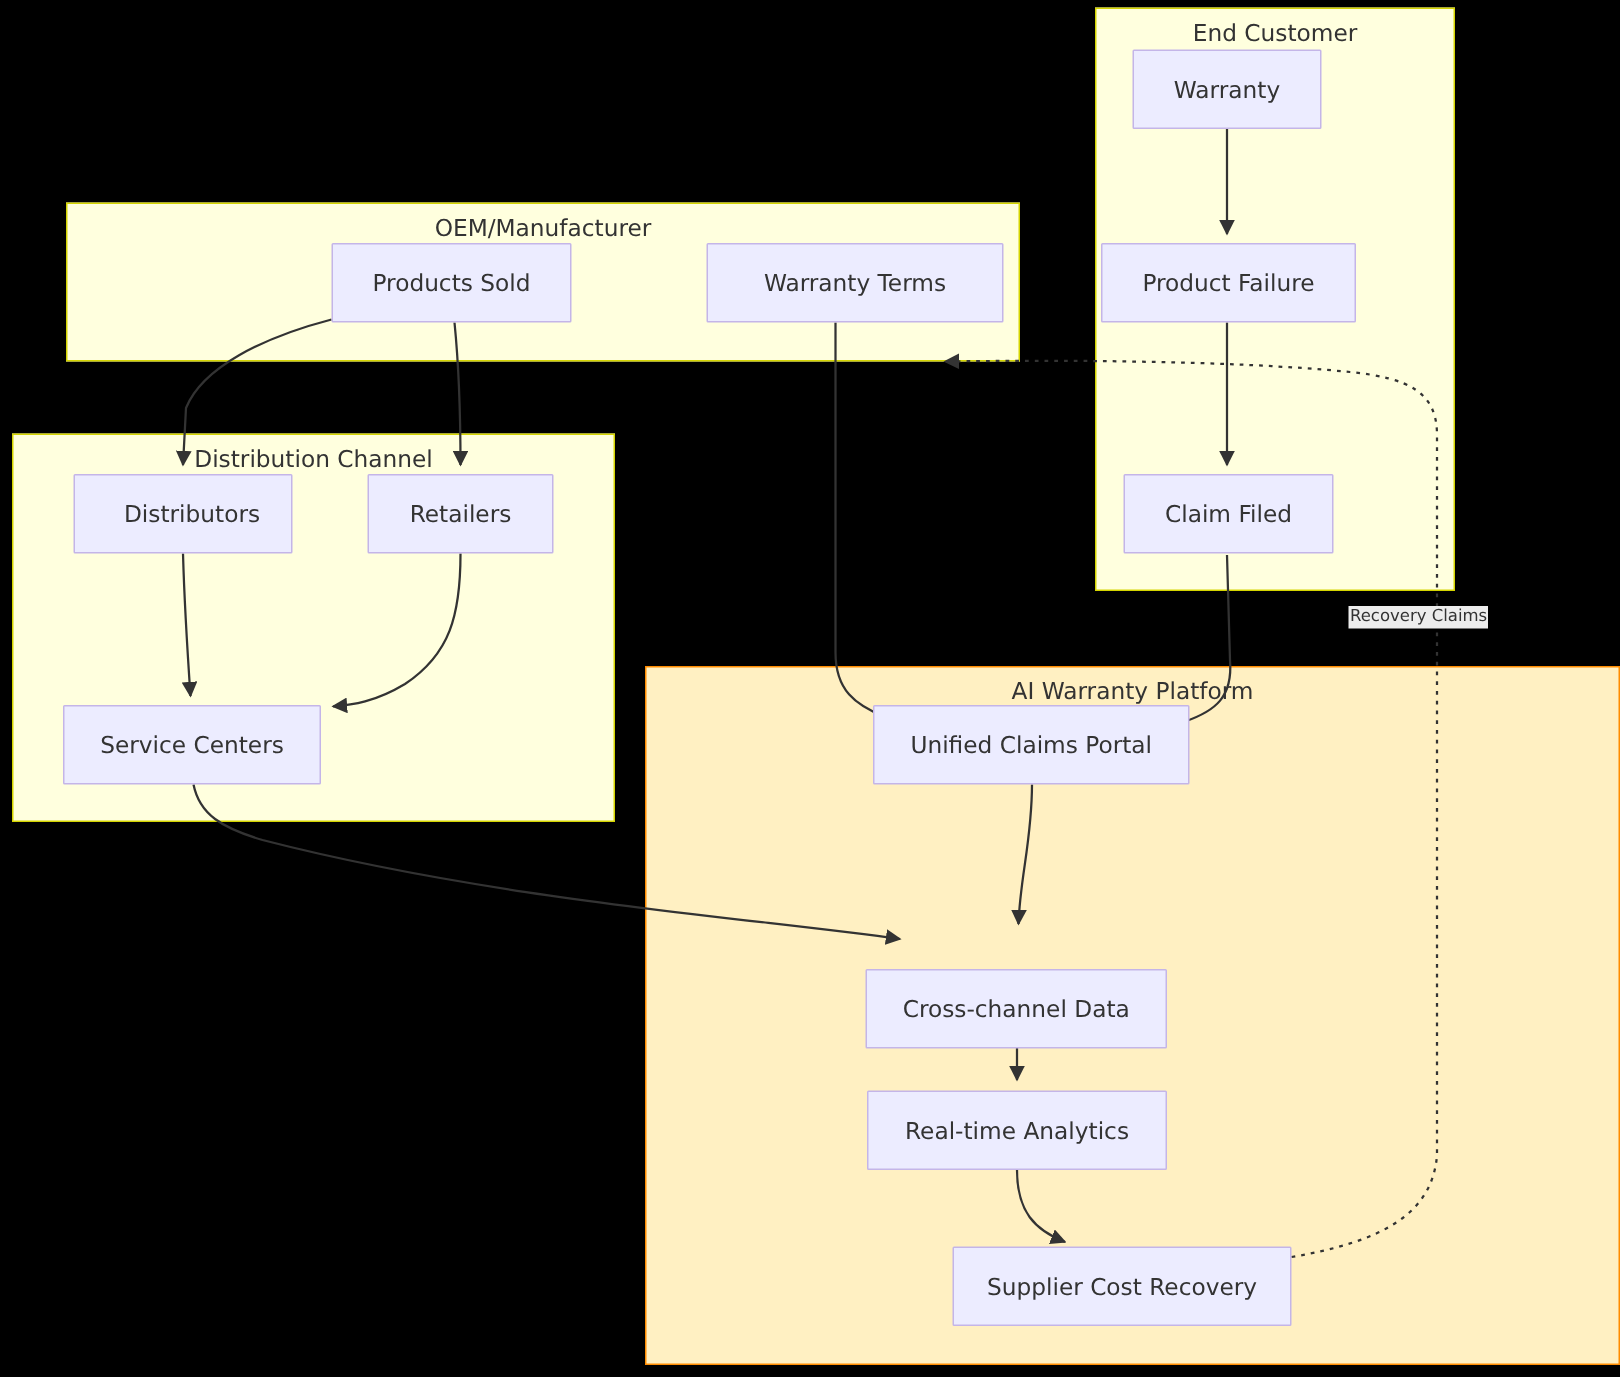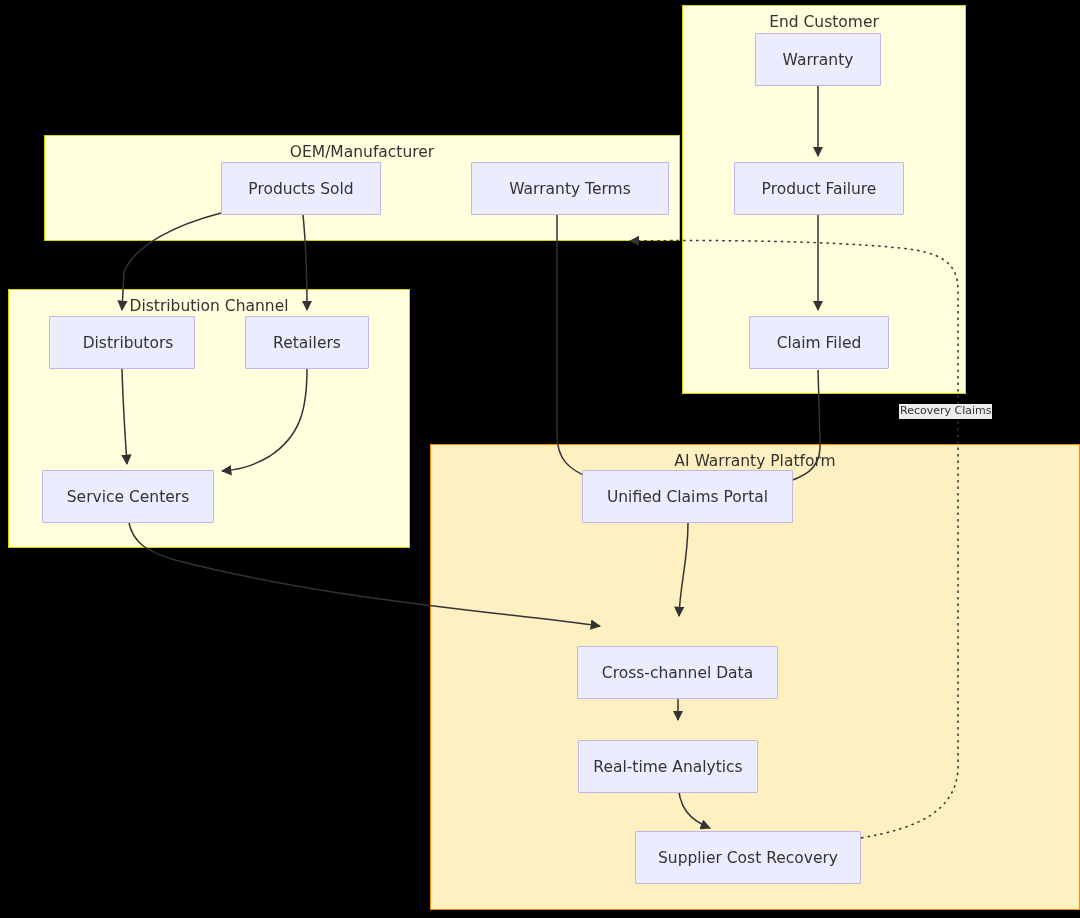--- a/index.html
+++ b/index.html
@@ -68,21 +68,21 @@
     line-height: 1.35;
     padding: 0 1px;
     white-space: nowrap;
   }
 </style>
 </head>
 <body>
 
 <div id="canvas">
 
-  <div class="cluster" style="left:682px; top:5px; width:284px; height:389px;">
+  <div class="cluster" style="left:730px; top:5px; width:240px; height:389px;">
     <div class="cluster-title">End Customer</div>
   </div>
 
   <div class="cluster" style="left:44px; top:135px; width:636px; height:106px;">
     <div class="cluster-title">OEM/Manufacturer</div>
   </div>
 
   <div class="cluster" style="left:8px; top:289px; width:402px; height:259px;">
     <div class="cluster-title">Distribution Channel</div>
   </div>
@@ -164,21 +164,21 @@
   </div>
 
   <div class="node" style="left:582px; top:470px; width:211px; height:53px;">
     <span>Unified Claims Portal</span>
   </div>
 
   <div class="node" style="left:577px; top:646px; width:201px; height:53px;">
     <span>Cross-channel Data</span>
   </div>
 
-  <div class="node" style="left:578px; top:727px; width:180px; height:53px;margin-top:13px;">
+  <div class="node" style="left:578px; top:727px; width:200px; height:53px;">
     <span>Real-time Analytics</span>
   </div>
 
   <div class="node" style="left:635px; top:831px; width:226px; height:53px;">
     <span>Supplier Cost Recovery</span>
   </div>
 
   <div class="edge-label" style="left:899px; top:404px;">Recovery Claims</div>
 
 </div>

